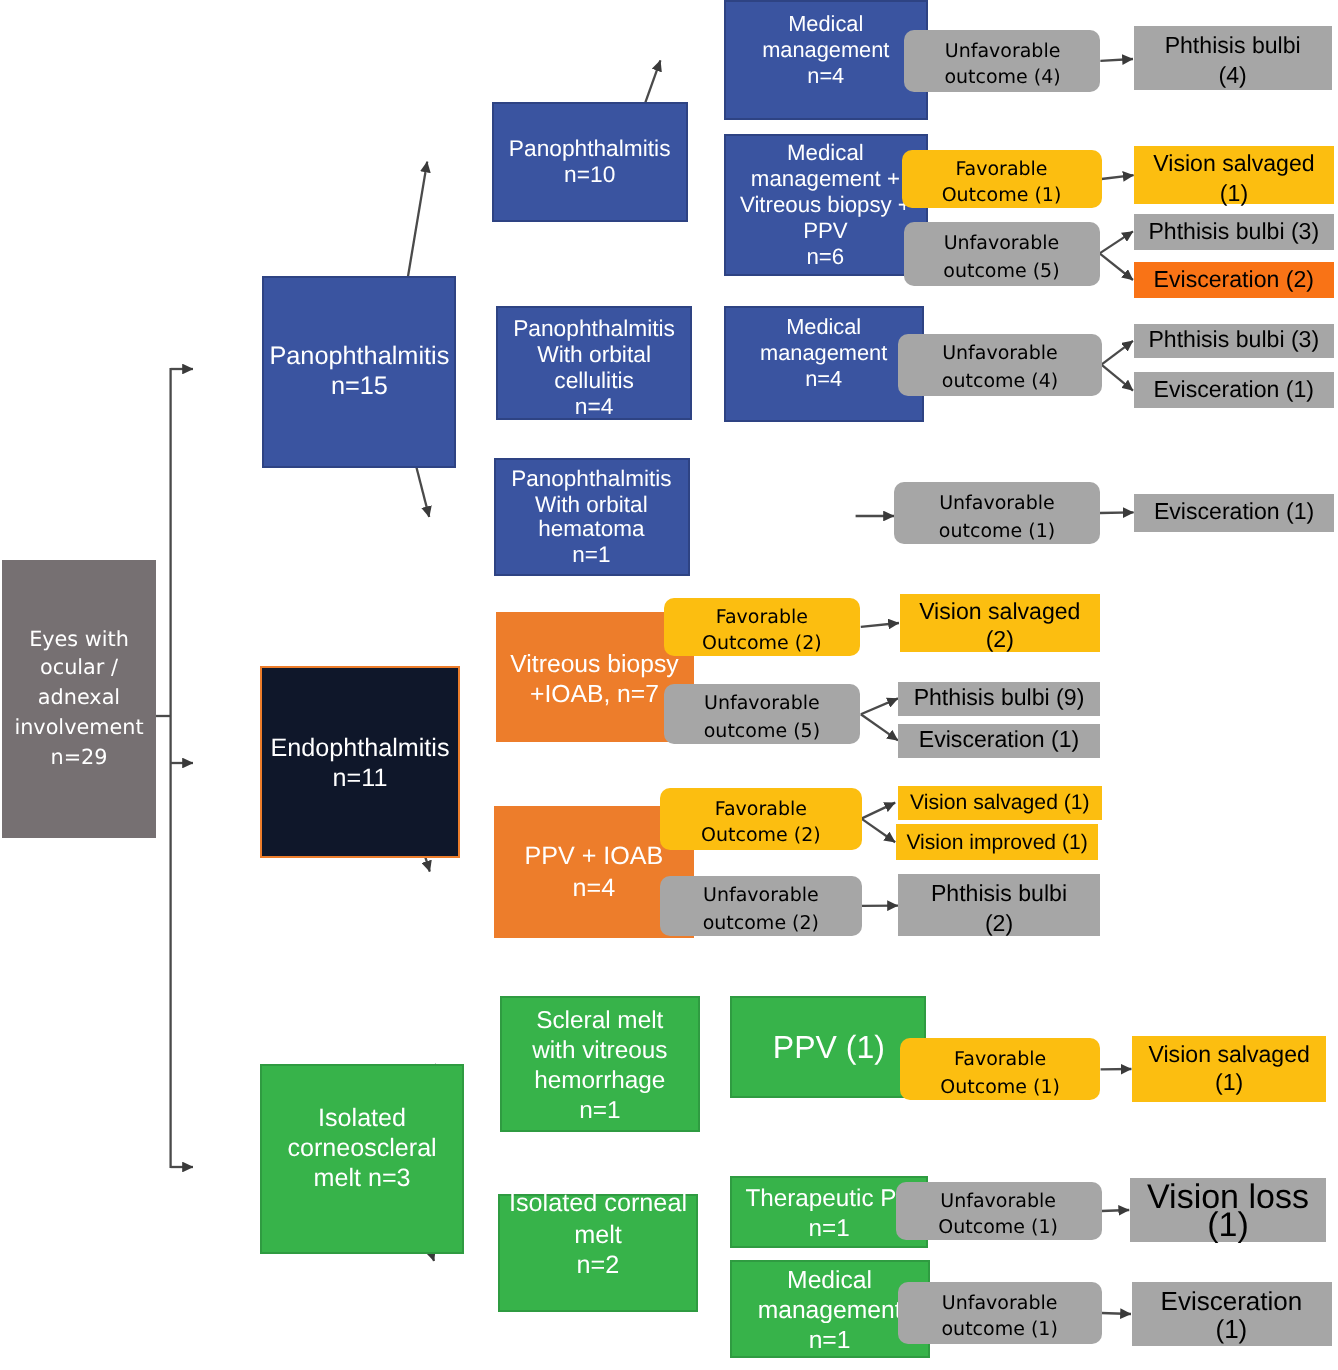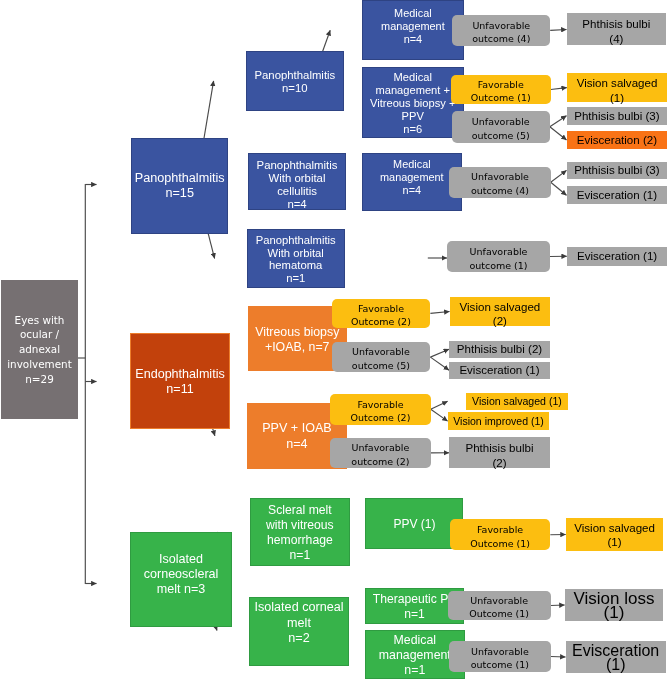--- a/index.html
+++ b/index.html
@@ -79,21 +79,21 @@
       <span class="ln">Eyes with</span>
       <span class="ln">ocular /</span>
       <span class="ln">adnexal</span>
       <span class="ln">involvement</span>
       <span class="ln">n=29</span>
     </div>
 <div class="node sA" style="left:99.4px;top:138.0px;width:96.6px;height:96.0px;background:#3A54A0;font-size:12.65px;line-height:14.9px;--ty:0.1px;border:0.7px solid #2E4383;">
       <span class="ln">Panophthalmitis</span>
       <span class="ln">n=15</span>
     </div>
-<div class="node sA" style="left:98.0px;top:333.0px;width:100.0px;height:96.0px;background:#c2410c;font-size:12.58px;line-height:15.1px;--ty:1.2px;border:0.7px solid #ED7D2B;">
+<div class="node sA" style="left:98.0px;top:333.0px;width:100.0px;height:96.0px;background:#0f172a;font-size:12.58px;line-height:15.1px;--ty:1.2px;border:0.7px solid #ED7D2B;">
       <span class="ln">Endophthalmitis</span>
       <span class="ln">n=11</span>
     </div>
 <div class="node sA" style="left:98.2px;top:531.7px;width:101.7px;height:95.3px;background:#37B34A;font-size:12.56px;line-height:14.9px;--ty:-5.2px;border:0.7px solid #2F9B41;">
       <span class="ln">Isolated</span>
       <span class="ln">corneoscleral</span>
       <span class="ln">melt n=3</span>
     </div>
 <div class="node sA" style="left:213.6px;top:50.8px;width:98.5px;height:59.9px;background:#3A54A0;font-size:11.36px;line-height:12.9px;--ty:1.2px;border:0.7px solid #2E4383;">
       <span class="ln">Panophthalmitis</span>
@@ -118,21 +118,21 @@
 <div class="node sA" style="left:214.9px;top:402.9px;width:100.1px;height:65.7px;background:#ED7D2B;font-size:12.56px;line-height:15.6px;--ty:1.2px;border:0.7px solid #ED7D2B;">
       <span class="ln">PPV + IOAB</span>
       <span class="ln">n=4</span>
     </div>
 <div class="node sA" style="left:218.1px;top:498.0px;width:99.6px;height:68.0px;background:#37B34A;font-size:12.18px;line-height:15.0px;--ty:1.2px;border:0.7px solid #2F9B41;">
       <span class="ln">Scleral melt</span>
       <span class="ln">with vitreous</span>
       <span class="ln">hemorrhage</span>
       <span class="ln">n=1</span>
     </div>
-<div class="node sA" style="left:217.0px;top:596.7px;width:100.0px;height:69px;background:#37B34A;font-size:12.62px;line-height:15.2px;--ty:-8.4px;border:0.7px solid #2F9B41;">
+<div class="node sA" style="left:217.0px;top:596.7px;width:100.0px;height:59px;background:#37B34A;font-size:12.62px;line-height:15.2px;--ty:-8.4px;border:0.7px solid #2F9B41;">
       <span class="ln">Isolated corneal</span>
       <span class="ln">melt</span>
       <span class="ln">n=2</span>
     </div>
 <div class="node sA" style="left:330.2px;top:0.0px;width:101.4px;height:60.4px;background:#3A54A0;font-size:10.9px;line-height:13.0px;--ty:-4.4px;border:0.7px solid #2E4383;">
       <span class="ln">Medical</span>
       <span class="ln">management</span>
       <span class="ln">n=4</span>
     </div>
 <div class="node sA" style="left:329.8px;top:67.2px;width:101.8px;height:71.3px;background:#3A54A0;font-size:11.14px;line-height:13.1px;--ty:1.2px;border:0.7px solid #2E4383;">
@@ -156,21 +156,21 @@
       <span class="ln">outcome (5)</span>
     </div>
 <div class="node sS" style="left:330.2px;top:394.0px;width:100.5px;height:30.6px;background:#FCBE10;font-size:9.5px;line-height:13.8px;--ty:2.3px;">
       <span class="ln">Favorable</span>
       <span class="ln">Outcome (2)</span>
     </div>
 <div class="node sS" style="left:330.2px;top:437.9px;width:100.5px;height:30.0px;background:#A6A6A6;font-size:9.5px;line-height:13.8px;--ty:2.3px;">
       <span class="ln">Unfavorable</span>
       <span class="ln">outcome (2)</span>
     </div>
-<div class="node sA" style="left:333.4px;top:498.4px;width:98.1px;height:50.2px;background:#37B34A;font-size:12px;line-height:15.0px;--ty:1.2px;border:0.7px solid #2F9B41;">
+<div class="node sA" style="left:333.4px;top:498.4px;width:98.1px;height:50.2px;background:#37B34A;font-size:16px;line-height:15.0px;--ty:1.2px;border:0.7px solid #2F9B41;">
       <span class="ln">PPV (1)</span>
     </div>
 <div class="node sA" style="left:333.0px;top:588.2px;width:99.1px;height:35.6px;background:#37B34A;font-size:12.14px;line-height:15.0px;--ty:1.2px;border:0.7px solid #2F9B41;">
       <span class="ln">Therapeutic PK</span>
       <span class="ln">n=1</span>
     </div>
 <div class="node sA" style="left:333.0px;top:630.4px;width:99.6px;height:48.6px;background:#37B34A;font-size:12.33px;line-height:14.9px;--ty:1.2px;border:0.7px solid #2F9B41;">
       <span class="ln">Medical</span>
       <span class="ln">management</span>
       <span class="ln">n=1</span>
@@ -193,26 +193,26 @@
     </div>
 <div class="node sS" style="left:447.0px;top:241.0px;width:103.0px;height:31.0px;background:#A6A6A6;font-size:9.5px;line-height:13.8px;--ty:2.3px;">
       <span class="ln">Unfavorable</span>
       <span class="ln">outcome (1)</span>
     </div>
 <div class="node sR" style="left:449.5px;top:296.6px;width:100.8px;height:29.7px;background:#FCBE10;font-size:11.55px;line-height:14.3px;--ty:2.6px;">
       <span class="ln">Vision salvaged</span>
       <span class="ln">(2)</span>
     </div>
 <div class="node sR" style="left:449.0px;top:341.0px;width:101.0px;height:16.5px;background:#A6A6A6;font-size:11.55px;line-height:14.3px;--ty:0.3px;">
-      <span class="ln">Phthisis bulbi (2)</span>
+      <span class="ln">Phthisis bulbi (9)</span>
     </div>
 <div class="node sR" style="left:449.0px;top:361.6px;width:101.0px;height:17.2px;background:#A6A6A6;font-size:11.55px;line-height:14.3px;--ty:0.3px;">
       <span class="ln">Evisceration (1)</span>
     </div>
-<div class="node sR" style="left:466px;top:392.8px;width:101.9px;height:17.0px;background:#FCBE10;font-size:10.58px;line-height:14.3px;--ty:0.3px;">
+<div class="node sR" style="left:449px;top:392.8px;width:101.9px;height:17.0px;background:#FCBE10;font-size:10.58px;line-height:14.3px;--ty:0.3px;">
       <span class="ln">Vision salvaged (1)</span>
     </div>
 <div class="node sR" style="left:447.6px;top:412.2px;width:101.9px;height:17.7px;background:#FCBE10;font-size:10.55px;line-height:14.3px;--ty:0.3px;">
       <span class="ln">Vision improved (1)</span>
     </div>
 <div class="node sR" style="left:449.0px;top:437.4px;width:101.0px;height:30.8px;background:#A6A6A6;font-size:11.55px;line-height:14.3px;--ty:2.6px;">
       <span class="ln">Phthisis bulbi</span>
       <span class="ln">(2)</span>
     </div>
 <div class="node sS" style="left:449.9px;top:519.2px;width:100.4px;height:30.9px;background:#FCBE10;font-size:9.5px;line-height:13.8px;--ty:2.3px;">
@@ -251,17 +251,17 @@
       <span class="ln">Evisceration (1)</span>
     </div>
 <div class="node sR" style="left:565.7px;top:518.2px;width:97.8px;height:32.6px;background:#FCBE10;font-size:11.55px;line-height:14.3px;--ty:1.2px;">
       <span class="ln">Vision salvaged</span>
       <span class="ln">(1)</span>
     </div>
 <div class="node sR" style="left:564.6px;top:588.8px;width:98.8px;height:32.4px;background:#A6A6A6;font-size:17px;line-height:14.3px;--ty:0.9px;">
       <span class="ln">Vision loss</span>
       <span class="ln">(1)</span>
     </div>
-<div class="node sR" style="left:565.5px;top:640.8px;width:100.4px;height:32.4px;background:#A6A6A6;font-size:16px;line-height:14.3px;--ty:0.8px;">
+<div class="node sR" style="left:565.5px;top:640.8px;width:100.4px;height:32.4px;background:#A6A6A6;font-size:13px;line-height:14.3px;--ty:0.8px;">
       <span class="ln">Evisceration</span>
       <span class="ln">(1)</span>
     </div>
 </div>
 
 </body></html>

